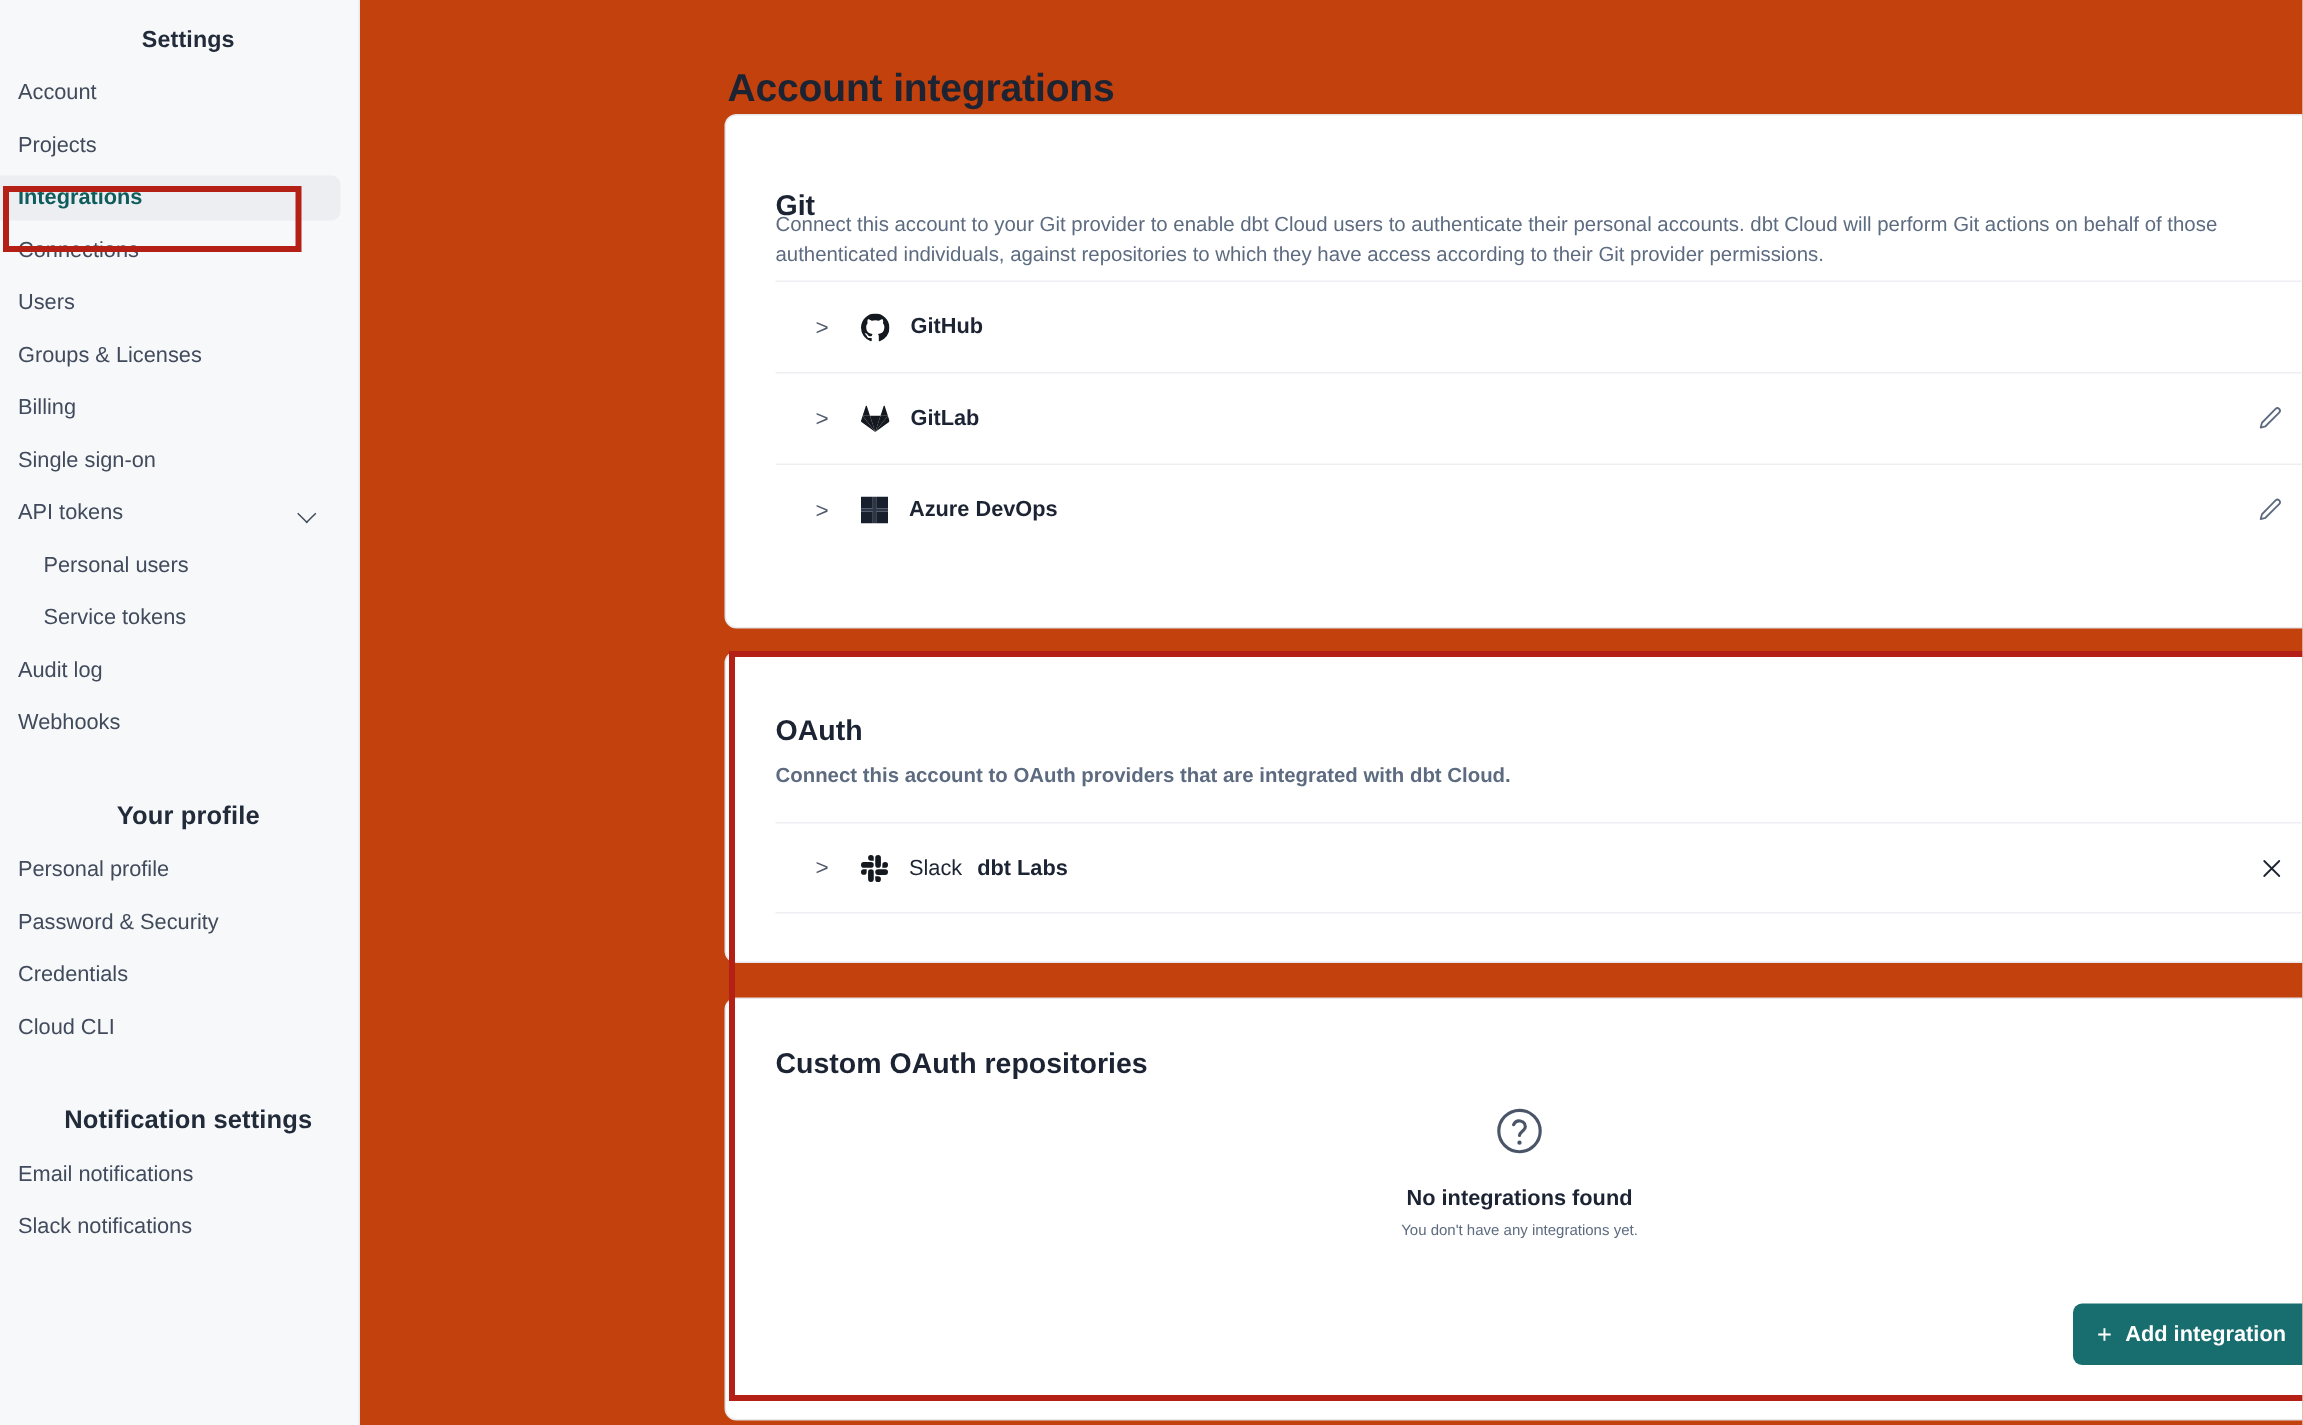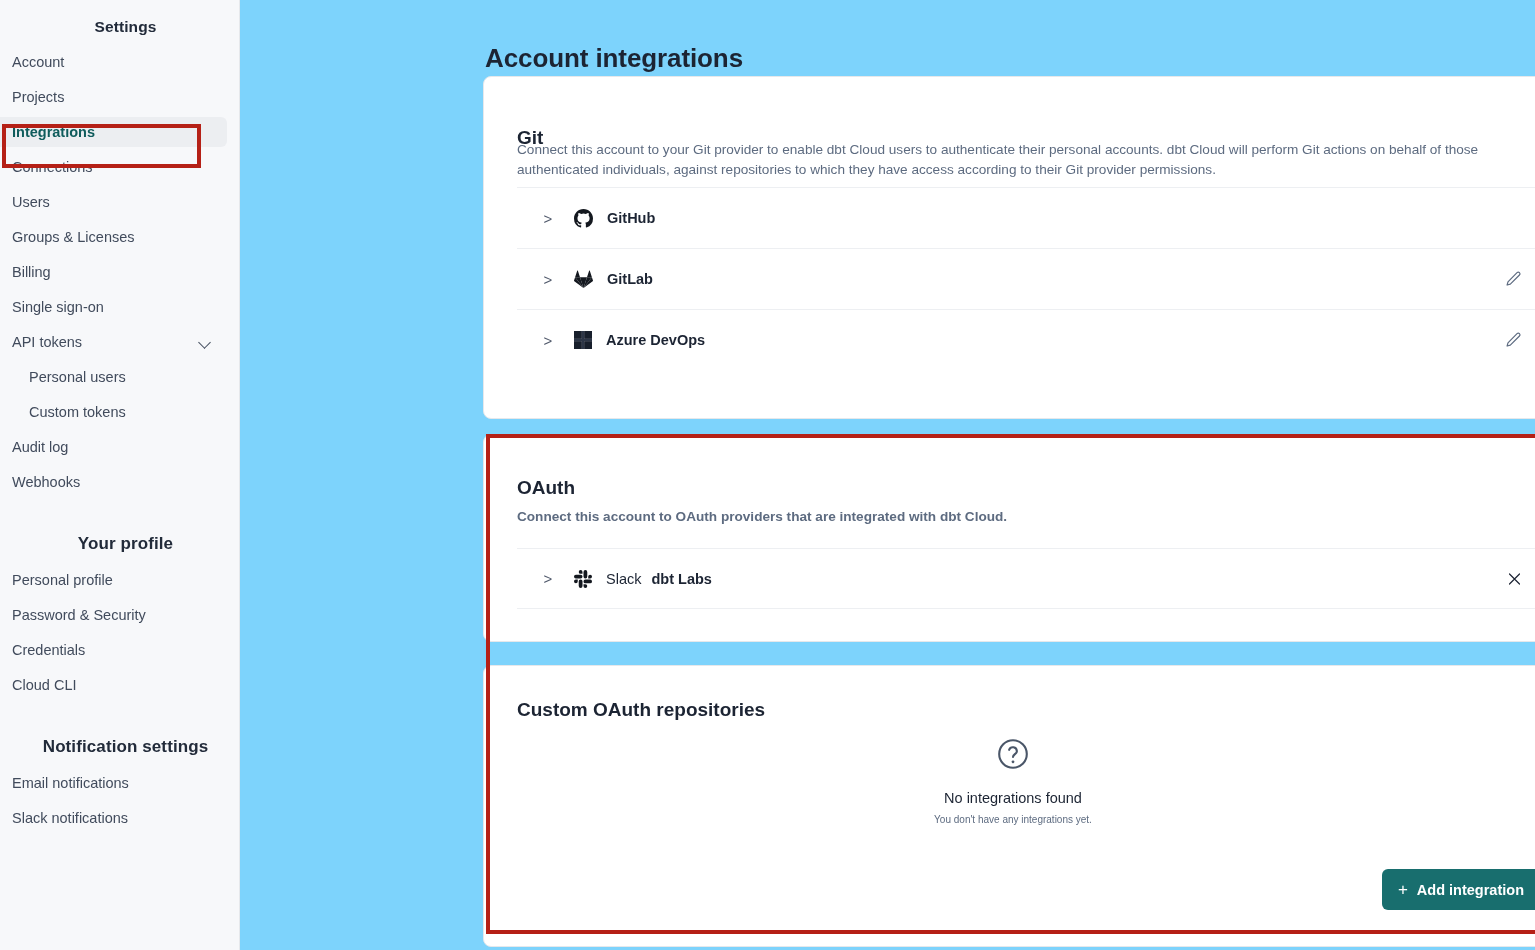--- a/index.html
+++ b/index.html
@@ -52,21 +52,21 @@
     content: ""; position: absolute; left: 1px; top: 3px;
     width: 8px; height: 8px;
     border-right: 1.8px solid #414b5c; border-bottom: 1.8px solid #414b5c;
     transform: rotate(45deg);
   }
   .sb-gap { height: 14px; }
 
   
   .main {
     flex: 1 1 auto; height: 950px; position: relative;
-    background: #7dd3fc; overflow: hidden;
+    background: #c2410c; overflow: hidden;
   }
   .page-title {
     font-size: 26px; font-weight: 700; color: #1c2433;
     padding: 14px 0 0 2px; margin-left: 0;
     position: absolute; left: 243px; top: 12px; letter-spacing: -.1px;
   }
 
   .card {
     position: absolute;
     background: #ffffff;
@@ -111,21 +111,21 @@
   .oauth-rows .row { border-bottom: 1px solid #edeff2; }
 
   .custom-head { position: absolute; left: 33px; top: 33px; }
 
   .empty {
     position: absolute; left: 0; right: 0; top: 70px;
     display: flex; flex-direction: column; align-items: center;
     padding-right: 0px;
   }
   .empty-icon { margin-bottom: 14px; }
-  .empty-title { font-size: 14.5px; font-weight: 400; color: #1c2433; margin-bottom: 8px; }
+  .empty-title { font-size: 14.5px; font-weight: 700; color: #1c2433; margin-bottom: 8px; }
   .empty-sub { font-size: 10px; color: #5d6b80; }
 
   .btn-add {
     position: absolute; right: 0px; bottom: 36px;
     display: inline-flex; align-items: center; gap: 9px;
     background: #186e6e; color: #ffffff;
     font-size: 14.5px; font-weight: 700;
     border: none; border-radius: 6px;
     padding: 12px 18px 12px 16px;
     cursor: pointer; white-space: nowrap;
@@ -173,21 +173,21 @@
       <span>Single sign-on</span>
     </div>
     <div class="sb-item">
       <span>API tokens</span>
       <span class="chev-down"></span>
     </div>
     <div class="sb-item sub">
       <span>Personal users</span>
     </div>
     <div class="sb-item sub">
-      <span>Custom tokens</span>
+      <span>Service tokens</span>
     </div>
     <div class="sb-item">
       <span>Audit log</span>
     </div>
     <div class="sb-item">
       <span>Webhooks</span>
     </div>
 
     <div class="sb-gap"></div>
     <div class="sb-section-title">Your profile</div>

